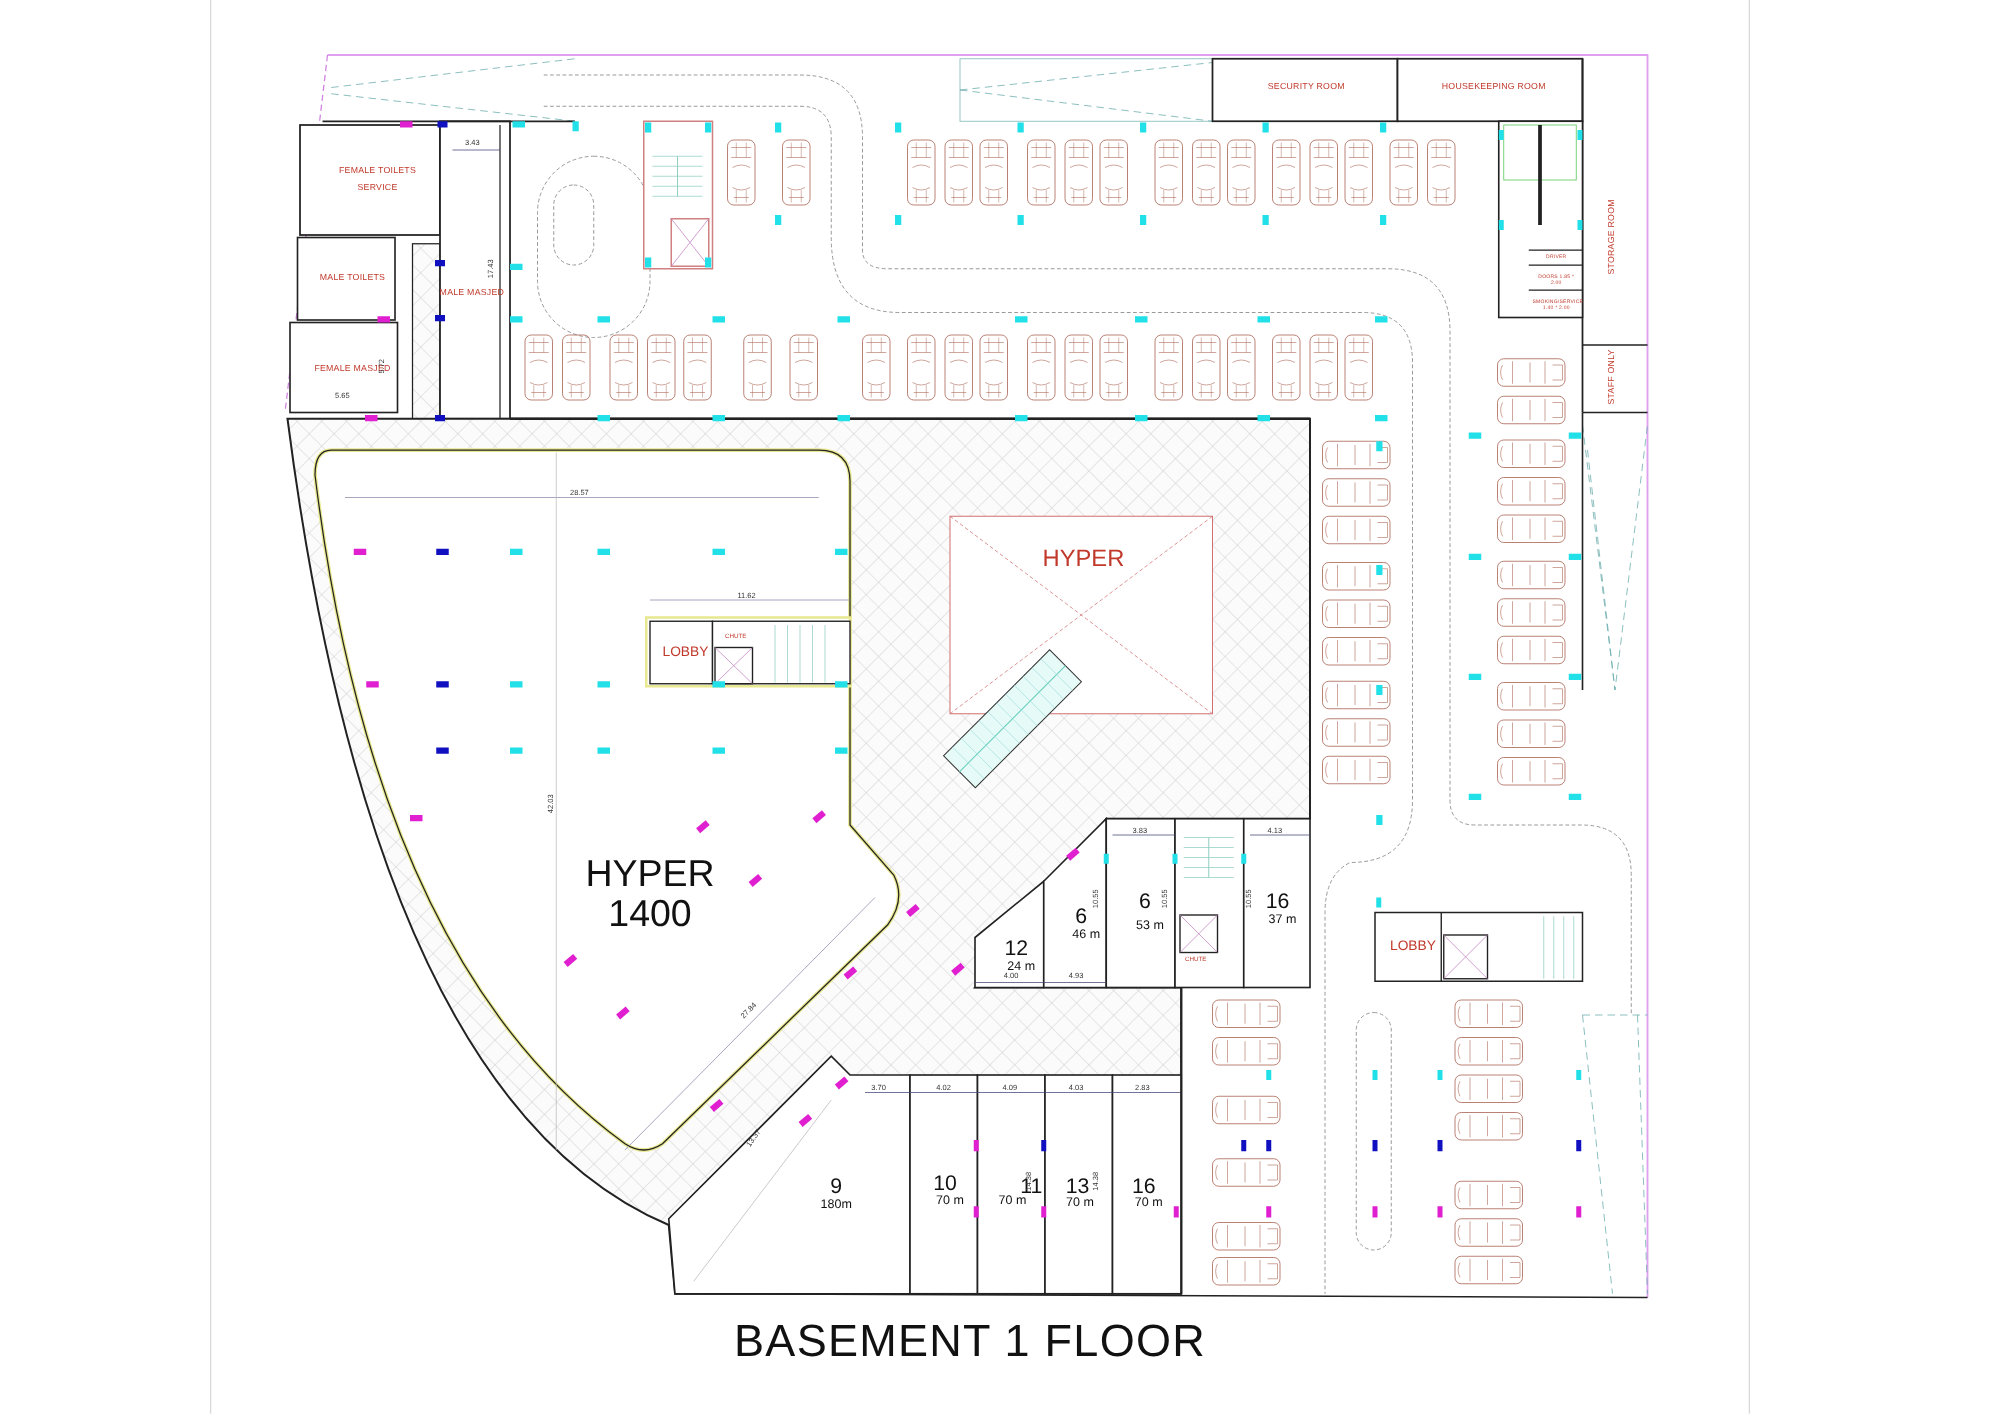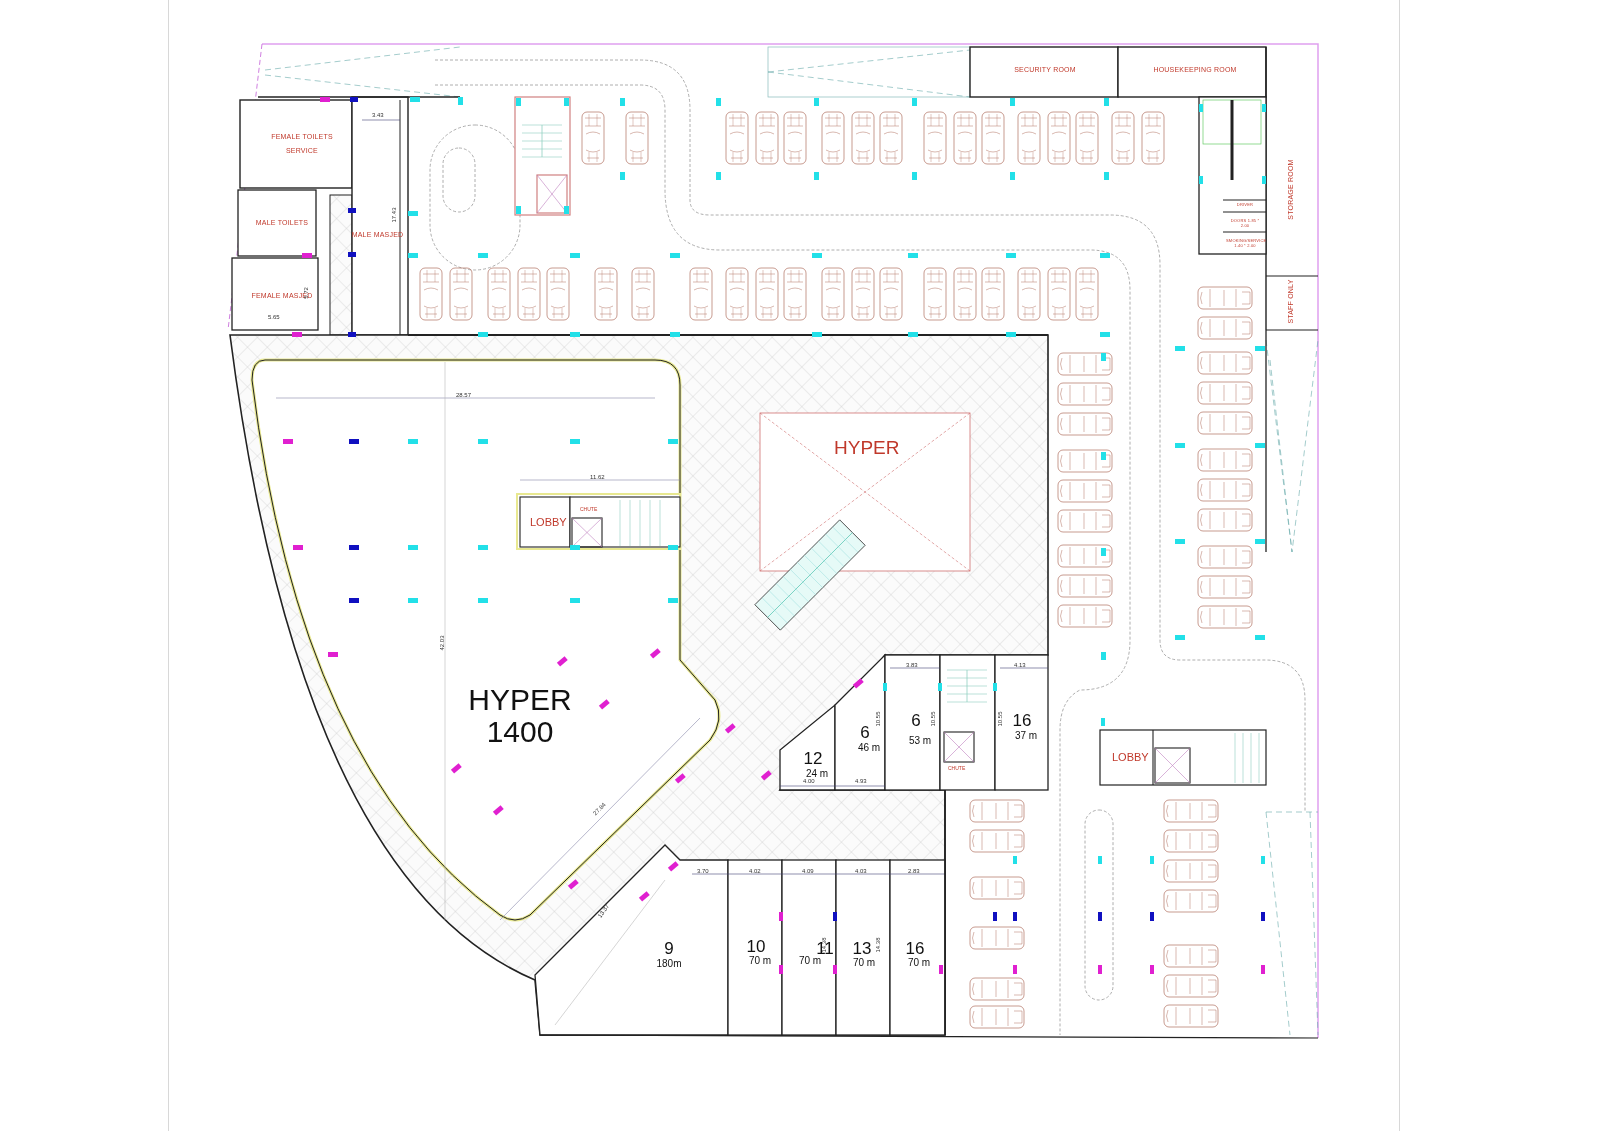--- a/index.html
+++ b/index.html
@@ -428,13 +428,14 @@
   <div class="dim" style="left:855px;top:778px">4.93</div>
   <div class="dim" style="left:697px;top:868px">3.70</div>
   <div class="dim" style="left:749px;top:868px">4.02</div>
   <div class="dim" style="left:802px;top:868px">4.09</div>
   <div class="dim" style="left:855px;top:868px">4.03</div>
   <div class="dim" style="left:908px;top:868px">2.83</div>
   <div class="dim v" style="left:816px;top:942px">14.38</div>
   <div class="dim v" style="left:870px;top:942px">14.38</div>
   <div class="dim" style="left:596px;top:908px;transform:rotate(-55deg)">13.37</div>
 
+  <div class="title">BASEMENT 1 FLOOR</div>
 </div>
 
 </body></html>

